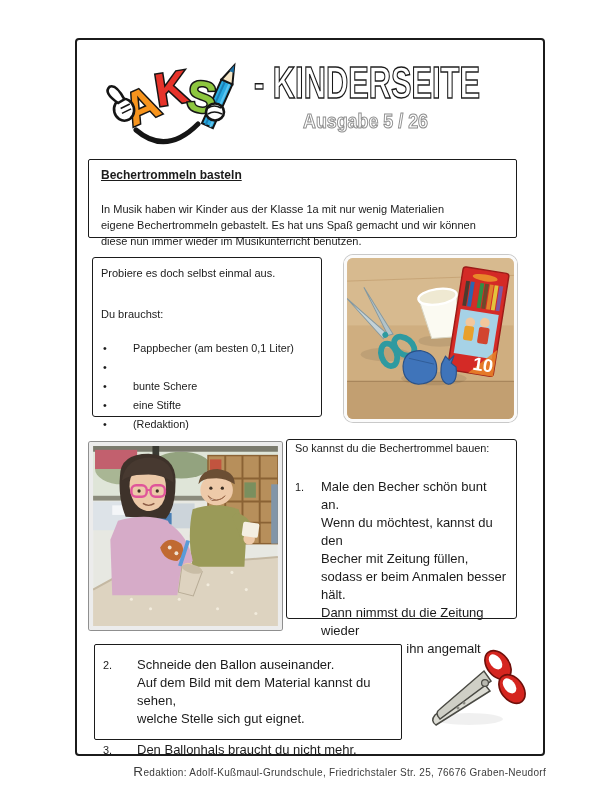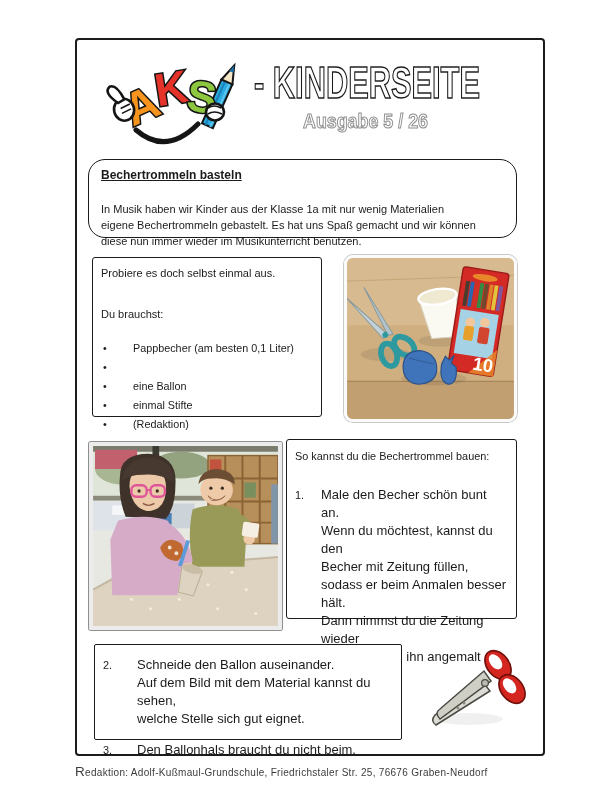--- a/index.html
+++ b/index.html
@@ -5,48 +5,48 @@
   html,body{margin:0;padding:0;background:#ffffff;}
   .sheet{position:relative;width:603px;height:800px;background:#ffffff;overflow:hidden;
          font-family:"Liberation Sans",sans-serif;color:#1b1b1b;}
   .frame{position:absolute;left:75px;top:38px;width:466px;height:714px;
          border:2.5px solid #1b1b1b;border-radius:4px;}
   
   .logo-svg{position:absolute;left:25px;top:4px;width:142px;height:112px;}
   .title-svg{position:absolute;left:160px;top:14px;width:302px;height:84px;}
   
   .box{position:absolute;border:1.8px solid #1b1b1b;background:#fff;box-sizing:border-box;}
-  .box-intro{left:11px;top:119px;width:429px;height:79px;border-radius:17px;padding:8px 12px;}
+  .box-intro{left:11px;top:119px;width:429px;height:79px;border-radius:2px;padding:8px 12px;}
   .box-intro .bt{font-size:12px;font-weight:bold;text-decoration:underline;margin-bottom:3px;}
   .box-intro .bb{font-size:11px;line-height:1.45;white-space:pre-line;margin-top:20px;}
   .box-try{left:15px;top:217px;width:230px;height:160px;border-radius:3px;padding:9px 6px 14px 8px;}
   .box-try .ti{font-size:11px;}
   .box-try .ts{font-size:11px;margin-top:29px;}
   .try-list{margin-top:19px;}
   .try-item{display:flex;font-size:10.8px;line-height:19px;}
   .try-item .bul{width:30px;flex:none;padding-left:2px;}
-  .box-build{left:209px;top:399px;width:231px;height:180px;border-radius:3px;padding:10px 8px 6px 8px;}
+  .box-build{left:209px;top:399px;width:231px;height:180px;border-radius:3px;padding:2px 8px 6px 8px;}
   .box-build .bt2{font-size:10.9px;margin-bottom:24px;}
   .step{display:flex;}
   .step .num{flex:none;font-size:10.9px;line-height:18px;}
   .box-build .num{width:26px;}
   .step .stx{font-size:13px;line-height:18px;white-space:pre-line;}
   .box-steps{left:17px;top:604px;width:308px;height:96px;border-radius:2px;padding:11px 4px 4px 8px;}
   .box-steps .num{width:34px;}
   .box-steps .step{margin-bottom:13px;}
   
   .photo{position:absolute;box-sizing:border-box;overflow:hidden;}
   .photo-materials{left:267px;top:215px;width:173px;height:167px;border:3px solid #fbfbfb;
                    box-shadow:0 0 0 1px #c9c9c9;border-radius:9px;}
   .photo-kids{left:12px;top:402px;width:193px;height:188px;border:4px solid #ececec;
               box-shadow:0 0 0 1px #8f8f8f;border-radius:2px;}
   .photo svg{display:block;width:100%;height:100%;}
   .scissors-svg{position:absolute;left:347px;top:601px;width:105px;height:100px;}
   
-  .footer{position:absolute;left:75px;top:764px;width:471px;text-align:left;
+  .footer{position:absolute;left:75px;top:764px;width:471px;text-align:right;
           font-size:10px;color:#3c3c3c;letter-spacing:0.3px;}
   .footer::first-letter{font-size:13.5px;}
 </style>
 </head>
 <body>
 
 <div class="sheet">
   <div class="frame">
 
     <svg class="logo-svg" viewBox="0 0 142 112">
@@ -97,25 +97,25 @@
       <div class="try-list">
         <div class="try-item">
           <span class="bul">•</span>
           <span>Pappbecher (am besten 0,1 Liter)</span>
         </div>
         <div class="try-item">
           <span class="bul">•</span>
         </div>
         <div class="try-item">
           <span class="bul">•</span>
-          <span>eine Ballon</span>
-        </div>
-        <div class="try-item">
-          <span class="bul">•</span>
-          <span>einmal Stifte</span>
+          <span>bunte Schere</span>
+        </div>
+        <div class="try-item">
+          <span class="bul">•</span>
+          <span>eine Stifte</span>
         </div>
         <div class="try-item">
           <span class="bul">•</span>
           <span>(Redaktion)</span>
         </div>
       </div>
     </div>
 
     <div class="photo photo-materials">
       <svg viewBox="0 0 173 167">
@@ -266,21 +266,21 @@
 
     <div class="box box-steps">
       <div class="step">
         <div class="num">2.</div>
         <div class="stx">Schneide den Ballon auseinander.
 Auf dem Bild mit dem Material kannst du sehen,
 welche Stelle sich gut eignet.</div>
       </div>
       <div class="step">
         <div class="num">3.</div>
-        <div class="stx">Den Ballonhals braucht du nicht beim.</div>
+        <div class="stx">Den Ballonhals braucht du nicht mehr.</div>
       </div>
     </div>
 
     <svg class="scissors-svg" viewBox="0 0 105 100">
       <ellipse cx="45" cy="78" rx="34" ry="6" fill="#000000" opacity="0.06"></ellipse>
       <g>
         <path d="M 12 84 Q 6 80 11 74 L 58 40 L 66 50 Z" fill="#dcdcd4" stroke="#4a4a44" stroke-width="1.5"></path>
         <path d="M 16 78 Q 10 72 16 68 L 60 30 L 67 40 Z" fill="#cfcfc6" stroke="#4a4a44" stroke-width="1.5"></path>
         <circle cx="40" cy="62" r="1.5" fill="#8a8a82"></circle>
         <circle cx="34" cy="67" r="1.5" fill="#8a8a82"></circle>

